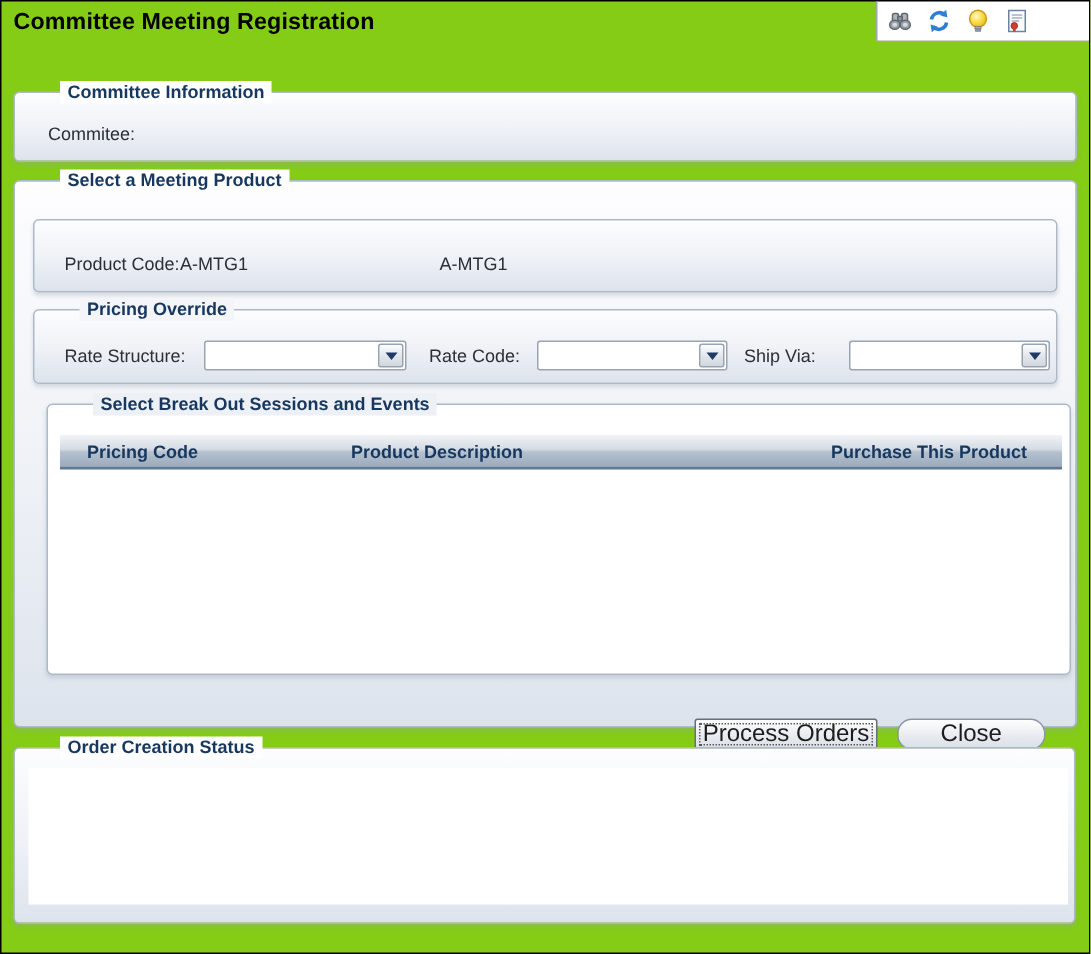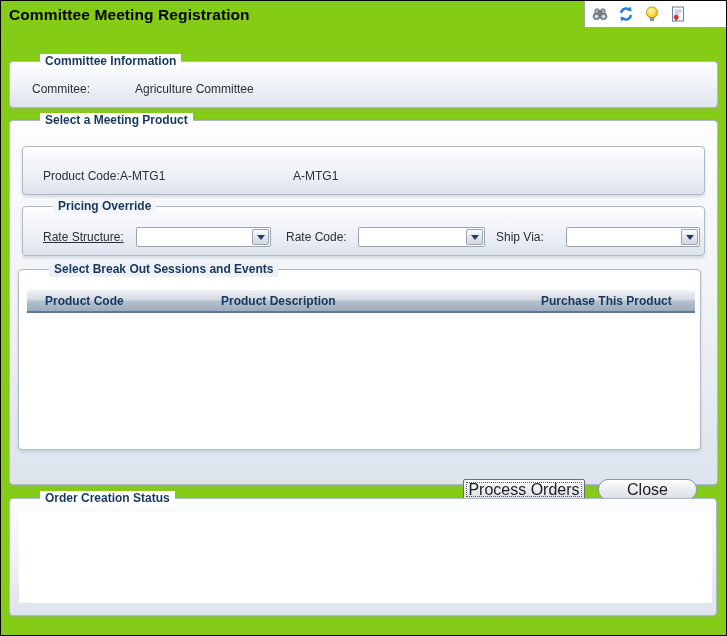--- a/index.html
+++ b/index.html
@@ -108,36 +108,35 @@
         <line x1="5.5" y1="9" x2="10.5" y2="9" stroke="#9fb0c6"></line>
         <circle cx="7.2" cy="12.2" r="2.2" fill="#d23b2f" stroke="#9c2218" stroke-width="0.5"></circle>
         <polygon points="6,13.8 6.6,16.6 7.2,15.6 7.8,16.6 8.4,13.8" fill="#d23b2f"></polygon>
       </svg>
     </span>
   </div>
 
   <div class="gb gb-grad" style="left:8px; top:60px; width:709px; height:47px;">
     <span class="legend lg-white">Committee Information</span>
     <span class="field-label" style="left:22px; top:17px;">Commitee:</span>
-    <span class="field-value" style="left:125px; top:17px;">Agriculture Committee</span>
   </div>
 
   <div class="gb gb-grad" style="left:8px; top:119px; width:709px; height:365px;">
     <span class="legend lg-white">Select a Meeting Product</span>
 
     <div class="gb gb-grad" style="left:12px; top:25px; width:683px; height:49px;">
       <span class="field-label" style="left:20px; top:19px;">Product Code:</span>
       <span class="field-value" style="left:97px; top:19px;">A-MTG1</span>
       <span class="field-value" style="left:270px; top:19px;">A-MTG1</span>
     </div>
 
     <div class="gb gb-grad" style="left:12px; top:85px; width:683px; height:50px;">
       <span class="legend lg-tint2">Pricing Override</span>
 
-      <span class="field-label" style="left:20px; top:20px;text-decoration:underline;">Rate Structure:</span>
+      <span class="field-label" style="left:20px; top:20px;">Rate Structure:</span>
       <div class="combo" style="left:113px; top:20px; width:135px;">
         <span class="combo-value"></span>
         <span class="combo-btn">
             <span class="combo-arrow"></span>
           </span>
       </div>
 
       <span class="field-label" style="left:263px; top:20px;">Rate Code:</span>
       <div class="combo" style="left:335px; top:20px; width:127px;">
         <span class="combo-value"></span>
@@ -148,24 +147,24 @@
 
       <span class="field-label" style="left:473px; top:20px;">Ship Via:</span>
       <div class="combo" style="left:543px; top:20px; width:134px;">
         <span class="combo-value"></span>
         <span class="combo-btn">
             <span class="combo-arrow"></span>
           </span>
       </div>
     </div>
 
-    <div class="gb gb-white" style="left:8px; top:148px; width:683px; height:181px;text-decoration:underline;">
+    <div class="gb gb-white" style="left:21px; top:148px; width:683px; height:181px;text-decoration:underline;">
       <span class="legend lg-tint3">Select Break Out Sessions and Events</span>
       <div class="tbl-header">
-        <span class="th">Product Code</span>
+        <span class="th">Pricing Code</span>
         <span class="th">Product Description</span>
         <span class="th">Purchase This Product</span>
       </div>
       <div class="tbl-body" id="sessions-body"></div>
     </div>
 
     <button class="btn btn-process" style="left:453px; top:342px; width:122px;">Process Orders</button>
     <button class="btn btn-close" style="left:588px; top:342px; width:99px;">Close</button>
   </div>
 

